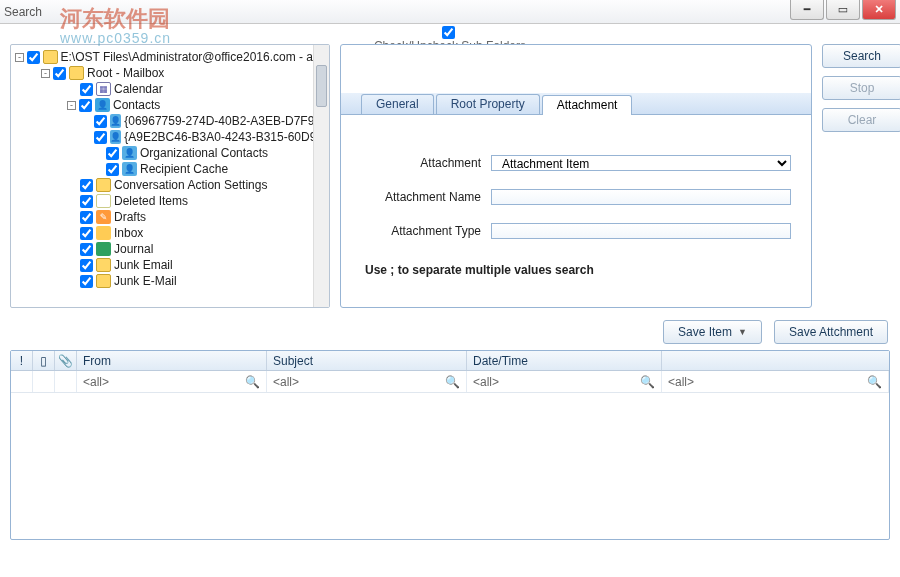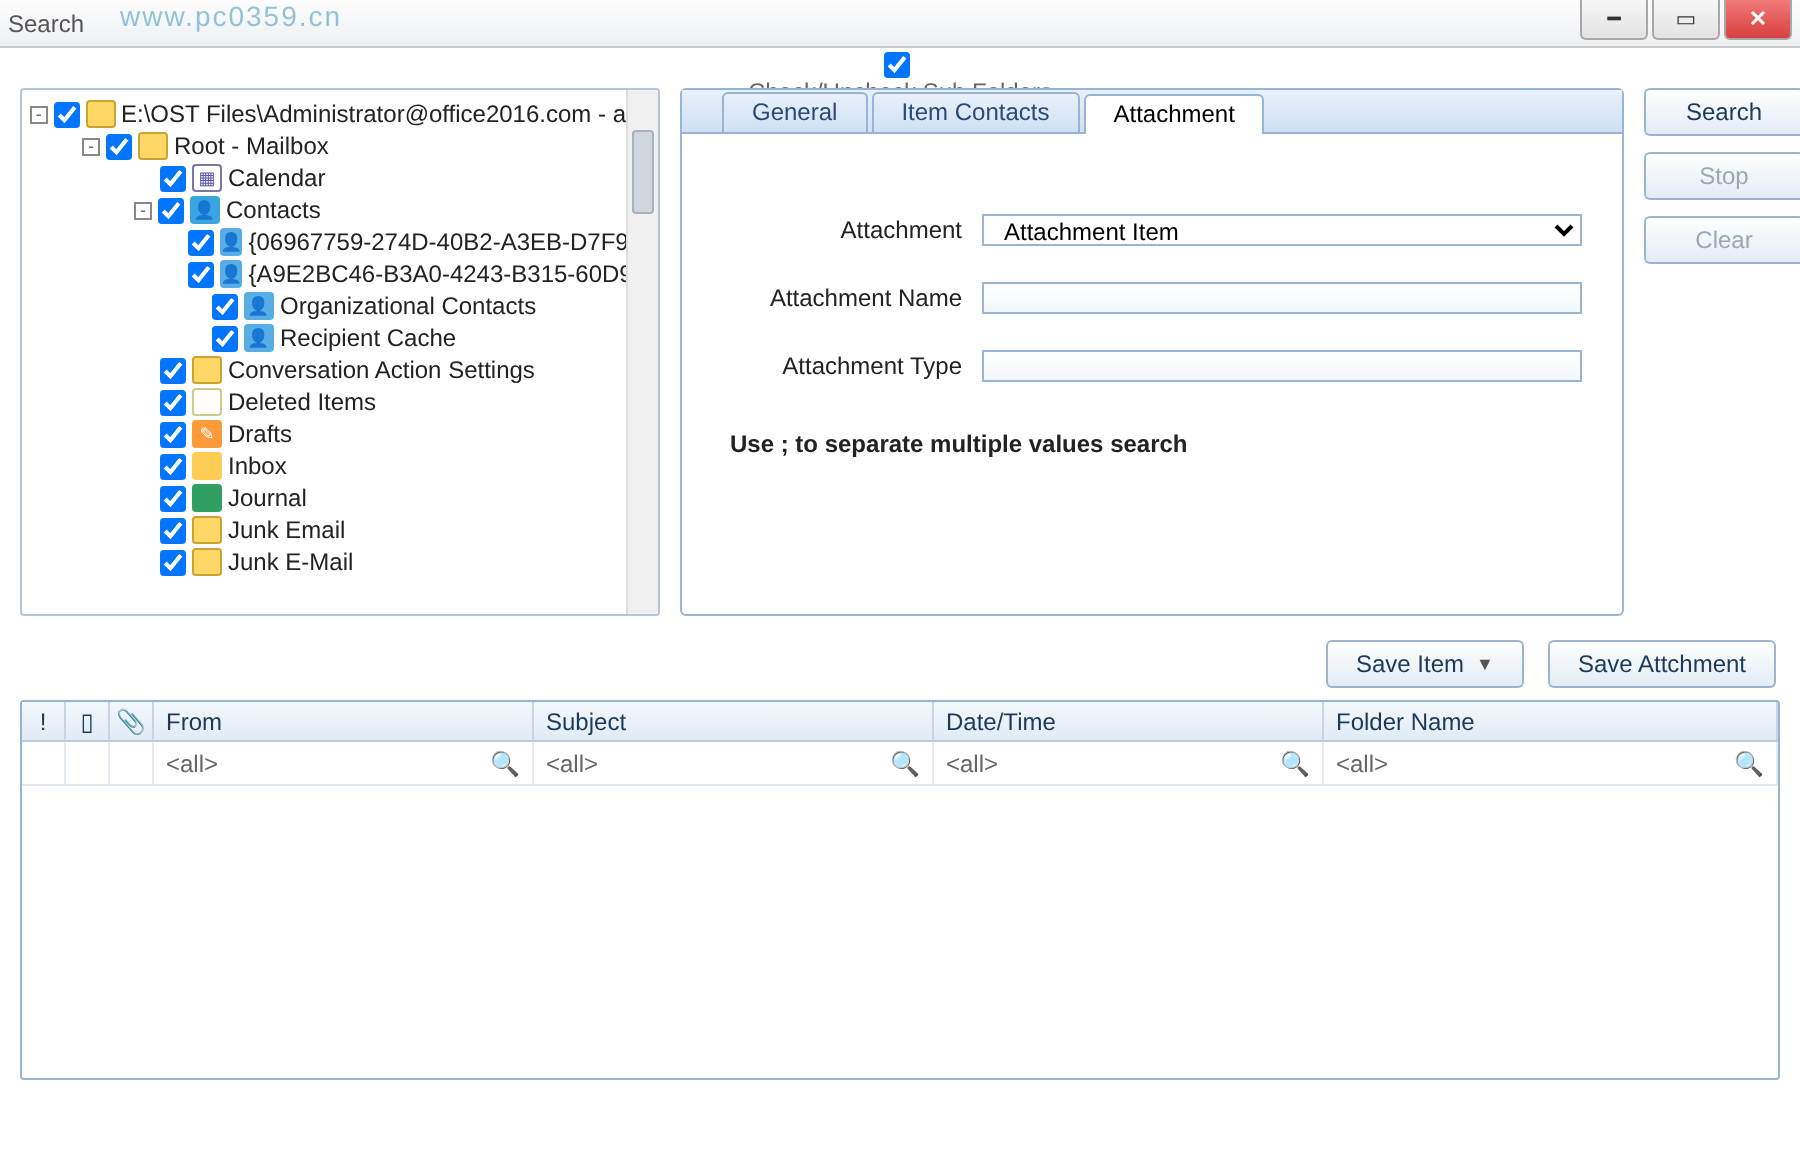--- a/index.html
+++ b/index.html
@@ -34,21 +34,21 @@
 .ic.cal { background:#fff; border:1px solid #77a; color:#55a; }
 .ic.contact { background:#3aa4e0; }
 .ic.person { background:#56aee4; }
 .ic.star { background:#fff; border:1px solid #cc8; }
 .ic.draft { background:#ff9a3a; }
 .ic.inbox { background:#ffcc55; }
 .ic.journal { background:#2fa060; }
 
 .middle { flex: 1; display: flex; gap: 10px; }
 .tabpanel { flex: 1; border: 1px solid #97b4d4; border-radius: 3px; background: #fff; position: relative; }
-.tabbar { height: 22px; background: linear-gradient(#e8f1fb,#cfe0f4); border-bottom: 1px solid #97b4d4; display: flex; align-items: flex-end; padding-left: 20px; }
+.tabbar { height: 22px; background: linear-gradient(#e8f1fb,#cfe0f4); border-bottom: 1px solid #97b4d4; display: flex; align-items: flex-end; padding-left: 20px; margin-top: 48px; }
 .tab { height: 20px; padding: 2px 14px 0 14px; border: 1px solid #97b4d4; border-bottom: none; border-radius: 3px 3px 0 0; margin-right: 2px; background: linear-gradient(#e8f1fb,#cfe0f4); color: #2a4a74; cursor: default; }
 .tab.active { background: #fff; position: relative; top: 1px; color: #000; }
 .formarea { padding: 40px 20px 10px 20px; }
 .frow { display: flex; align-items: center; margin-bottom: 18px; }
 .frow label { width: 120px; text-align: right; margin-right: 10px; color: #222; }
 .frow select, .frow input { height: 16px; border: 1px solid #97b4d4; padding: 0 6px; background: #fff; }
 .frow select { flex: 1; }
 .frow input { width: 300px; background: linear-gradient(#fff,#f2f7fc); }
 .hint { font-weight: bold; color: #222; padding: 6px 0 0 4px; }
 
@@ -75,20 +75,21 @@
 <div class="titlebar">
   <span class="title">Search</span>
   <div class="winbtns">
     <div class="winbtn">━</div>
     <div class="winbtn">▭</div>
     <div class="winbtn close">✕</div>
   </div>
 </div>
 
 <div class="watermark">
+  <div class="wm1">河东软件园</div>
   <div class="wm2">www.pc0359.cn</div>
 </div>
 
 <div class="subbar">
   <input type="checkbox" checked="" style="">
   <span>Check/Uncheck Sub Folders</span>
 </div>
 
 <div class="upper">
   <div class="treepanel">
@@ -184,21 +185,21 @@
           <span>Junk E-Mail</span>
         </div>
     </div>
     <div class="scrollbar"></div>
   </div>
 
   <div class="middle">
     <div class="tabpanel">
       <div class="tabbar">
         <div class="tab">General</div>
-        <div class="tab">Item Contacts</div>
+        <div class="tab">Root Property</div>
         <div class="tab active">Attachment</div>
       </div>
       <div class="formarea">
         <div class="frow">
           <label>Attachment</label>
           <select><option>Attachment Item</option></select>
         </div>
         <div class="frow">
           <label>Attachment Name</label>
           <input type="text" style="">
@@ -231,21 +232,20 @@
     <div class="gh small">!</div>
     <div class="gh small">
         <span>▯</span>
       </div>
     <div class="gh small">
         <span>📎</span>
       </div>
     <div class="gh" style="width:190px">From</div>
     <div class="gh" style="width:200px">Subject</div>
     <div class="gh" style="width:195px">Date/Time</div>
-    <div class="gh" style="flex:1">Folder Name</div>
   </div>
   <div class="gfilter">
     <div class="gf small"></div>
       <div class="gf small"></div>
       <div class="gf small"></div>
     <div class="gf" style="width:190px">
         <span>&lt;all&gt;</span>
         <span class="sicon">🔍</span>
       </div>
     <div class="gf" style="width:200px">

